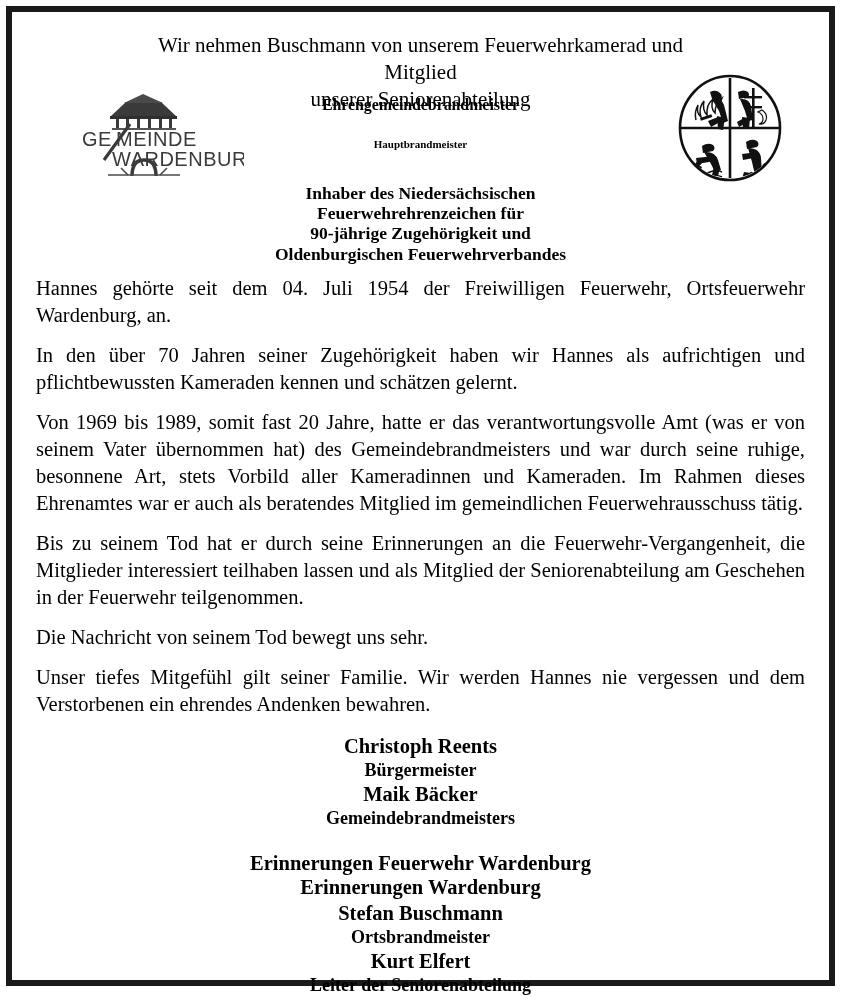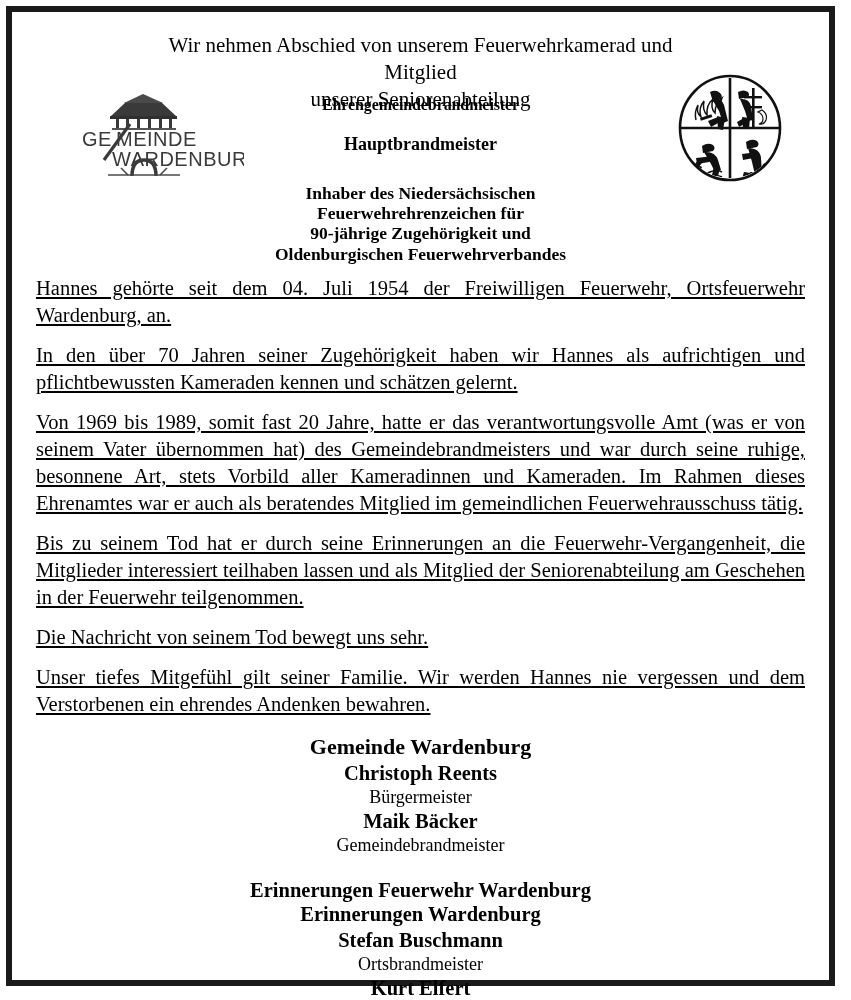--- a/index.html
+++ b/index.html
@@ -61,21 +61,21 @@
     line-height: 28px;
     letter-spacing: -0.1px;
   }
   .rank-sub {
     position: absolute;
     left: 110px;
     right: 110px;
     top: 122px;
     text-align: center;
     font-weight: bold;
-    font-size: 18px;
+    font-size: 11px;
     line-height: 20px;
   }
 
   
   .logo-gemeinde {
     position: absolute;
     left: 52px;
     top: 64px;
     width: 180px;
     height: 100px;
@@ -106,21 +106,20 @@
     font-weight: bold;
     font-size: 17.5px;
     line-height: 20.2px;
     margin-top: 9px;
   }
   .honours span { display: block; }
 
   
   .body-zone {
     margin: 11px 24px 16px 24px;
-    text-decoration: underline;
   }
   .para {
     text-align: justify;
     text-justify: inter-word;
     font-size: 20.5px;
     line-height: 27px;
     margin: 0 0 13px 0;
   }
   .para:last-child { margin-bottom: 0; }
 
@@ -150,20 +149,21 @@
   .sig-name {
     font-weight: bold;
     font-size: 20.5px;
     line-height: 25px;
     display: block;
   }
   .sig-role {
     font-size: 18px;
     line-height: 23px;
     display: block;
+    font-weight: bold;
   }
   .org-block-2 { margin-top: 21px; }
 
   
   .ink { fill: #2b2b2b; }
   .ink-dark { fill: #111111; }
 </style>
 </head>
 <body>
 
@@ -198,21 +198,21 @@
           <g class="ink">
             <path d="M68 100 Q68 84 80 84 Q92 84 92 100" stroke="#3a3a3a" stroke-width="3.5" fill="none"></path>
             <path d="M44 99 L116 99" stroke="#4a4a4a" stroke-width="1.4" fill="none"></path>
             <path d="M57 92 L64 99" stroke="#4a4a4a" stroke-width="1.6" fill="none"></path>
             <path d="M103 92 L96 99" stroke="#4a4a4a" stroke-width="1.6" fill="none"></path>
           </g>
         </svg>
       </div>
 
       <div class="header-lines">
-        <span class="header-line">Wir nehmen Abschied von unserem Feuerwehrkamerad und Mitglied</span>
+        <span class="header-line">Wir nehmen Buschmann von unserem Feuerwehrkamerad und Mitglied</span>
         <span class="header-line">unserer Seniorenabteilung</span>
       </div>
 
       <div class="rank-main">Ehrengemeindebrandmeister</div>
       <div class="rank-sub">Hauptbrandmeister</div>
 
       <div class="logo-emblem">
         <svg viewBox="0 0 112 112" width="112" height="112" aria-hidden="true">
           <defs>
             <clipPath id="circ">
@@ -292,30 +292,29 @@
       <p class="para">Hannes gehörte seit dem 04. Juli 1954 der Freiwilligen Feuerwehr, Ortsfeuerwehr Wardenburg, an.</p>
       <p class="para">In den über 70 Jahren seiner Zugehörigkeit haben wir Hannes als aufrichtigen und pflichtbewussten Kameraden kennen und schätzen gelernt.</p>
       <p class="para">Von 1969 bis 1989, somit fast 20 Jahre, hatte er das verantwortungsvolle Amt (was er von seinem Vater übernommen hat) des Gemeindebrandmeisters und war durch seine ruhige, besonnene Art, stets Vorbild aller Kameradinnen und Kameraden. Im Rahmen dieses Ehrenamtes war er auch als beratendes Mitglied im gemeindlichen Feuerwehrausschuss tätig.</p>
       <p class="para">Bis zu seinem Tod hat er durch seine Erinnerungen an die Feuerwehr-Vergangenheit, die Mitglieder interessiert teilhaben lassen und als Mitglied der Seniorenabteilung am Geschehen in der Feuerwehr teilgenommen.</p>
       <p class="para">Die Nachricht von seinem Tod bewegt uns sehr.</p>
       <p class="para">Unser tiefes Mitgefühl gilt seiner Familie. Wir werden Hannes nie vergessen und dem Verstorbenen ein ehrendes Andenken bewahren.</p>
     </div>
 
     <div class="sig-zone">
 
-      <div class="org-heading">Gemeinde Wardenburg</div>
 
       <div class="sig-row">
         <div class="sig-col">
           <span class="sig-name">Christoph Reents</span>
           <span class="sig-role">Bürgermeister</span>
         </div>
         <div class="sig-col">
           <span class="sig-name">Maik Bäcker</span>
-          <span class="sig-role">Gemeindebrandmeister</span>
+          <span class="sig-role">Gemeindebrandmeisters</span>
         </div>
       </div>
 
       <div class="org-block-2">
         <div class="org-heading small">Erinnerungen Feuerwehr Wardenburg</div>
         <div class="org-heading small">Erinnerungen Wardenburg</div>
       </div>
 
       <div class="sig-row">
         <div class="sig-col">

